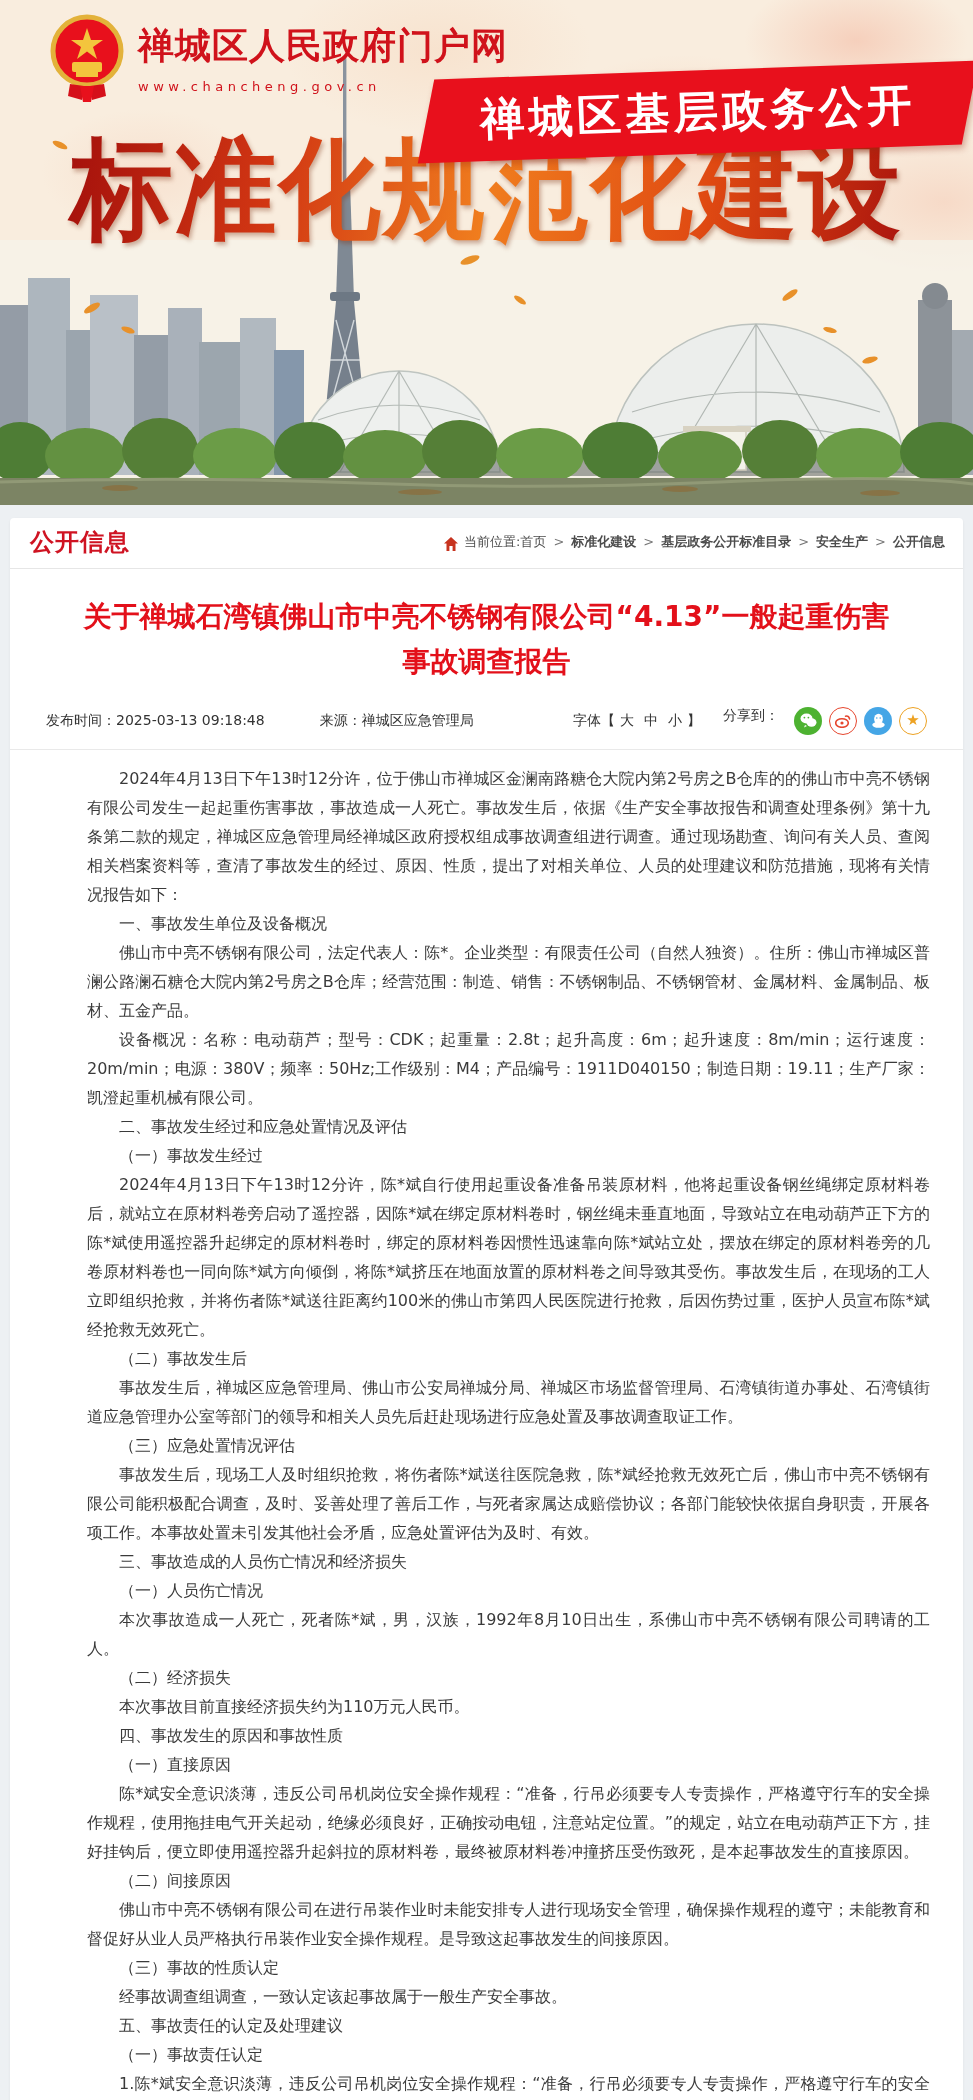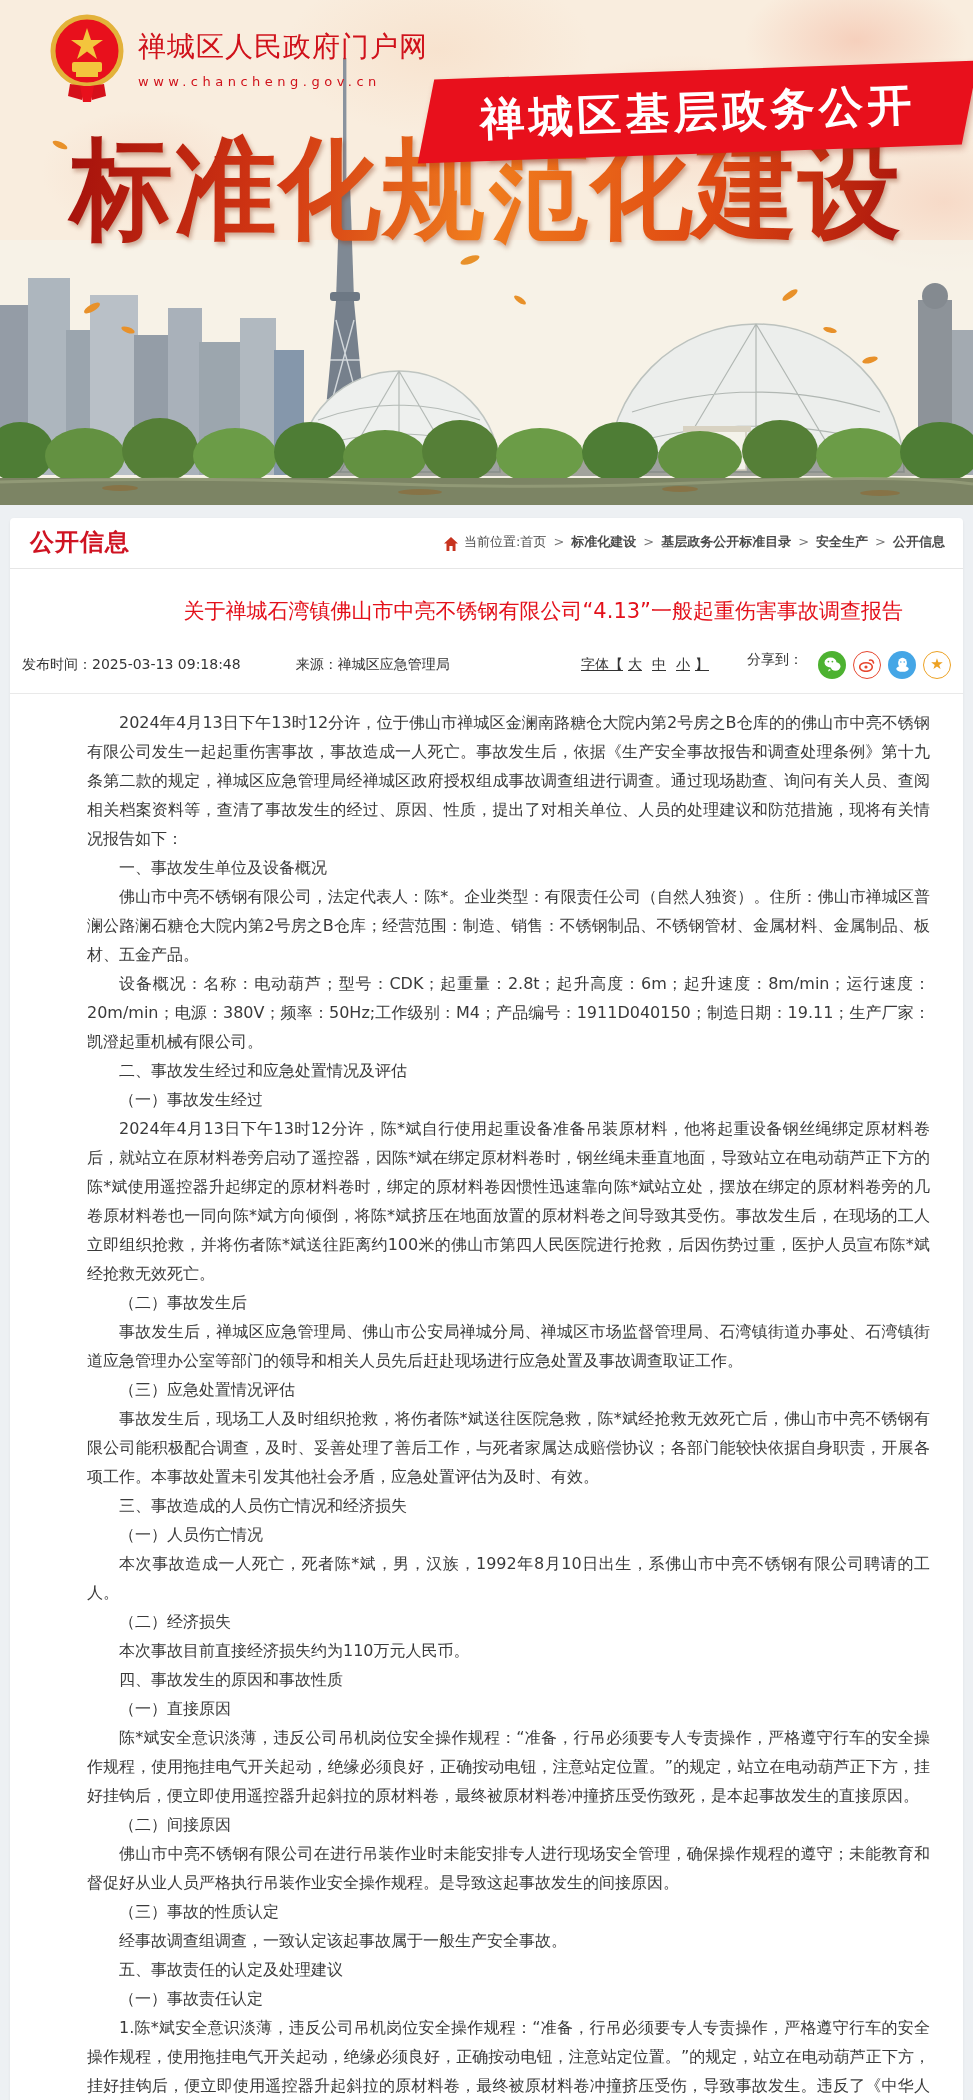--- a/index.html
+++ b/index.html
@@ -21,36 +21,36 @@
     box-shadow:3px 4px 6px rgba(150,40,20,.35);
     display:flex; align-items:center; justify-content:center; z-index:3; }
   .ribbon-text { transform:skewX(13deg); color:#fff; font-size:44px; font-weight:bold; letter-spacing:4px; white-space:nowrap; }
   .bigtitle { position:absolute; top:122px; left:0; width:973px; text-align:center; z-index:2;
     font-size:102px; font-weight:900; letter-spacing:2px; white-space:nowrap;
     background:linear-gradient(100deg,#9e0b0b 4%,#d13613 28%,#f07d1e 50%,#e04a12 72%,#a30d0d 96%);
     -webkit-background-clip:text; background-clip:text; color:transparent;
     filter:drop-shadow(2px 3px 2px rgba(120,40,10,.35)); transform:scaleY(1.08); }
   .logo { position:absolute; top:14px; left:50px; display:flex; align-items:center; z-index:4; }
   .emblem { width:74px; height:88px; margin-right:14px; }
-  .site-name { color:#d0121b; font-size:28px; font-weight:normal; letter-spacing:1px; }
+  .site-name { color:#d0121b; font-size:36px; font-weight:bold; letter-spacing:1px; }
   .site-url { color:#d0121b; font-size:13px; letter-spacing:4.5px; margin-top:8px; }
 
   
   .card { background:#fff; margin:13px 10px 0; border-radius:4px; min-height:1580px; box-shadow:0 1px 3px rgba(0,0,0,.06); }
   .crumb-bar { display:flex; align-items:center; justify-content:space-between; padding:8px 18px 10px 20px; border-bottom:1px solid #e6e6e6; }
   .section-title { color:#cf1322; font-size:24px; font-weight:600; letter-spacing:1px; }
   .crumbs { display:flex; align-items:flex-end; font-size:13px; color:#4d4d4d; white-space:nowrap; }
   .crumbs .home-ic { margin-right:6px; }
   .bc-sep { margin:0 7px; color:#777; }
   .bc-link { color:#4d4d4d; text-decoration:none; cursor:pointer;font-weight:bold; }
-  .art-title { color:#e3101a; font-size:21px; font-weight:normal; text-align:right; padding:26px 60px 6px; line-height:1.6; }
-  .meta-bar { display:flex; align-items:center; padding:16px 12px 14px; border-bottom:1px solid #e9e9e9; font-size:14px; color:#333; }
+  .art-title { color:#e3101a; font-size:28px; font-weight:bold; text-align:center; padding:26px 60px 6px; line-height:1.6; }
+  .meta-bar { display:flex; align-items:center; padding:16px 36px 14px; border-bottom:1px solid #e9e9e9; font-size:14px; color:#333; }
   .meta-item { margin-right:55px; white-space:nowrap; }
   .meta-spacer { flex:1; }
-  .font-sel { white-space:nowrap; margin-right:38px;text-decoration:underline; }
+  .font-sel { white-space:nowrap; margin-right:22px; }
   .font-sel .fsz { margin:0 5px; cursor:pointer; }
   .share { display:flex; align-items:flex-start; white-space:nowrap; }
   .share-label { margin-right:8px; }
   .sic { width:28px; height:28px; border-radius:50%; display:inline-flex; align-items:center; justify-content:center; margin-left:7px; cursor:pointer; }
   .sic svg { display:block; }
   .sic-wechat { background:#4db231; }
   .sic-weibo  { background:#fff; border:1.5px solid #e6462e; }
   .sic-qq     { background:#45a6e6; }
   .sic-qzone  { background:#fff; border:1.5px solid #eda223; color:#eda223; font-size:15px; line-height:1; }
 

